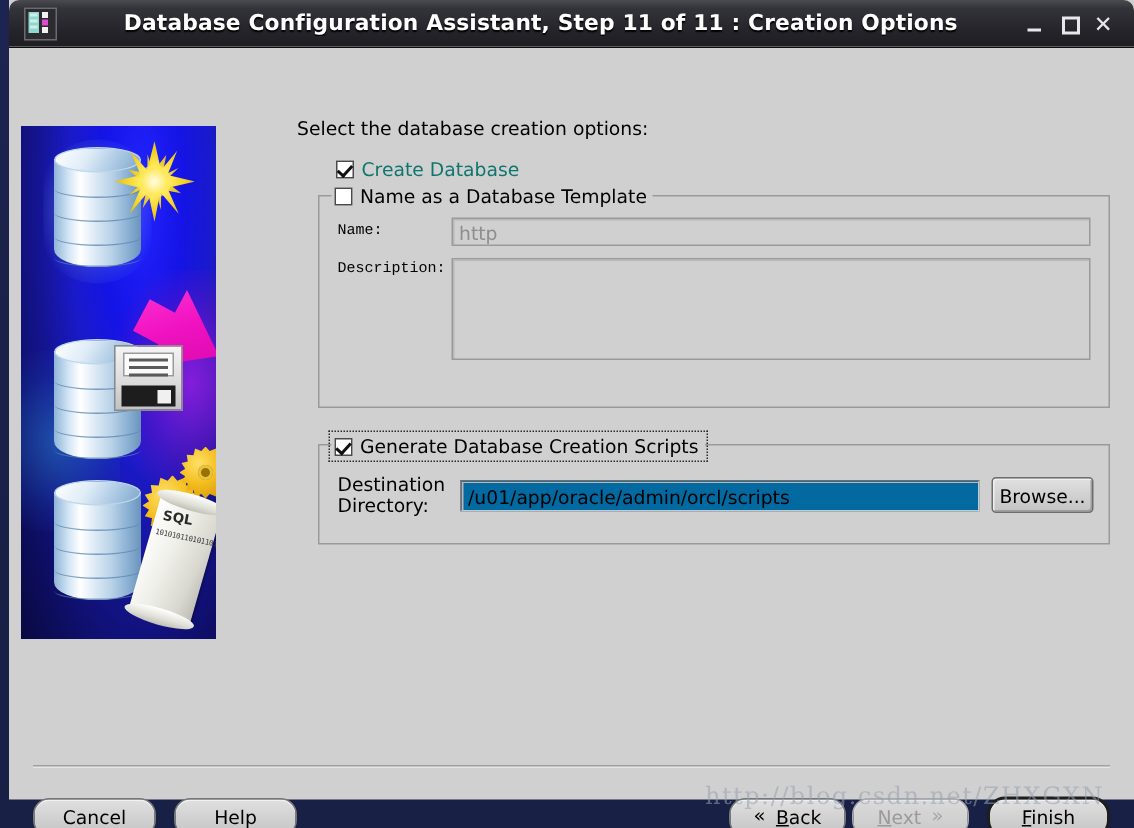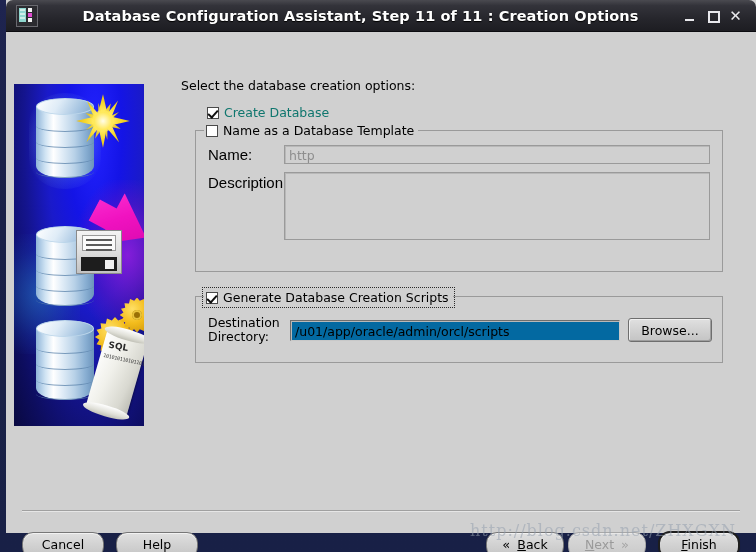--- a/index.html
+++ b/index.html
@@ -332,21 +332,21 @@
     font-size: 5px;
     line-height: 6px;
     color: #3a3a3a;
     letter-spacing: -0.2px;
     transform: rotate(-4deg);
   }
 
   
   #form {
     position: absolute;
-    left: 169px;
+    left: 186px;
     top: 46px;
     width: 548px;
   }
   #intro {
     font-size: 12.5px;
     color: #000;
     margin: 0 0 12px 6px;
     font-family: "DejaVu Sans", sans-serif;
   }
 
@@ -413,23 +413,23 @@
   #group-template {
     height: 142px;
     margin-top: 8px;
   }
   #group-scripts {
     height: 67px;
     margin-top: 24px;
   }
 
   .field-label {
-    font-size: 15px;
+    font-size: 10px;
     color: #000;
-    font-family: Liberation Sans, sans-serif;
+    font-family: Liberation Mono, monospace;
   }
 
   .tinput {
     background: #d0d0d0;
     border: 1px solid #9a9a9a;
     box-shadow: inset 1px 1px 0 #b8b8b8;
     box-sizing: border-box;
     font-size: 12.5px;
     color: #8e8e8e;
     font-family: "DejaVu Sans", sans-serif;
@@ -521,21 +521,21 @@
   }
   .btn.default {
     border: 2px solid #1e1e1e;
     border-radius: 12px;
   }
   .btn .mn { text-decoration: underline; }
   .chev { font-size: 13px; line-height: 12px; }
   .chev.dim { color: #a6a6a6; }
 
   #browse-btn {
-    width: 84px;
+    width: 68px;
     height: 24px;
     border-radius: 3px;
     box-shadow: inset 1px 1px 0 #f0f0f0, inset -1px -1px 0 #9e9e9e;
     border: 1px solid #6e6e6e;
   }
 
   
   #separator {
     position: absolute;
     left: 16px;

